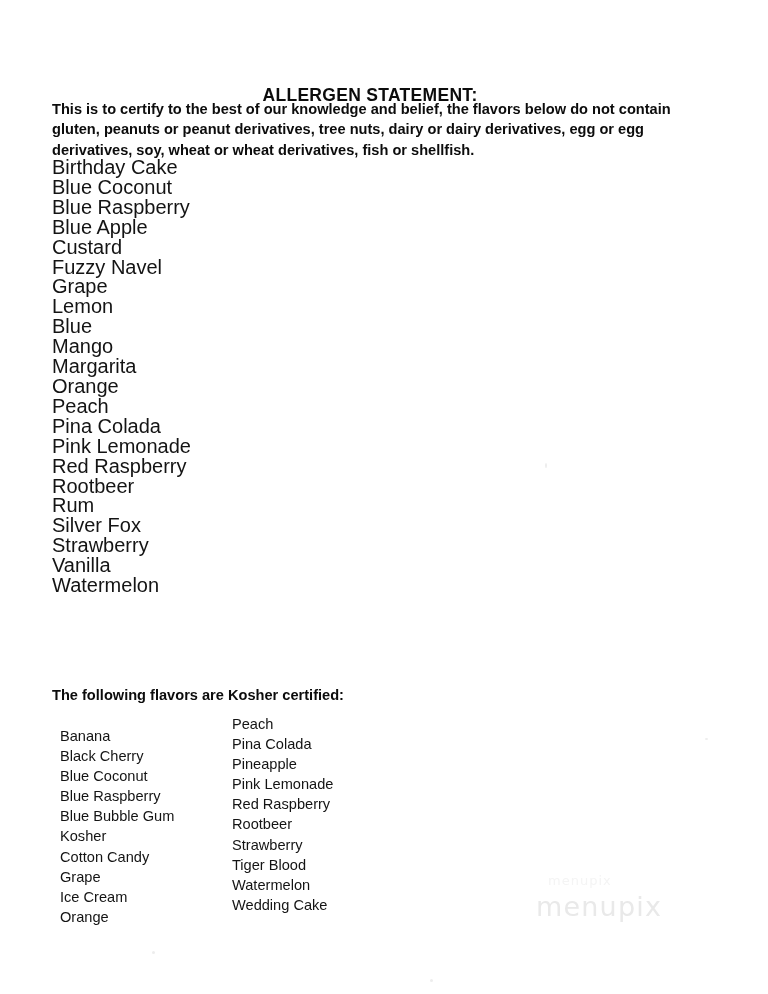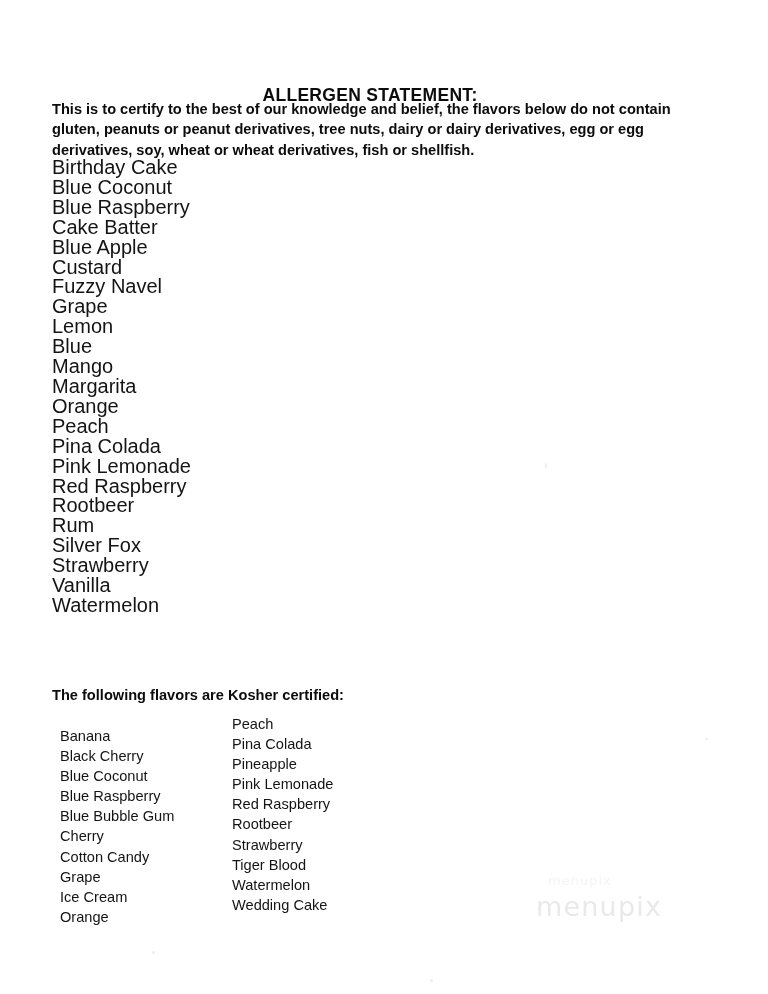--- a/index.html
+++ b/index.html
@@ -137,21 +137,20 @@
   <h1 class="doc-title">ALLERGEN STATEMENT:</h1>
 
   <p class="cert-paragraph">
     <span>This is to certify to the best of our knowledge and belief, the flavors below </span><span class="emph">do not</span><span> contain gluten, peanuts or peanut derivatives, tree nuts, dairy or dairy derivatives, egg or egg derivatives, soy, wheat or wheat derivatives, fish or shellfish.</span>
   </p>
 
   <div class="flavor-list">
     <div class="flavor-item">Birthday Cake</div>
     <div class="flavor-item">Blue Coconut</div>
     <div class="flavor-item">Blue Raspberry</div>
-    <div class="flavor-item">Cake Batter</div>
     <div class="flavor-item">Blue Apple</div>
     <div class="flavor-item">Custard</div>
     <div class="flavor-item">Fuzzy Navel</div>
     <div class="flavor-item">Grape</div>
     <div class="flavor-item">Lemon</div>
     <div class="flavor-item">Blue</div>
     <div class="flavor-item">Mango</div>
     <div class="flavor-item">Margarita</div>
     <div class="flavor-item">Orange</div>
     <div class="flavor-item">Peach</div>
@@ -169,21 +168,21 @@
   <h2 class="kosher-heading">The following flavors are Kosher certified:</h2>
 
   <div class="kosher-columns">
 
     <div class="kosher-col left">
       <div class="flavor-item">Banana</div>
       <div class="flavor-item">Black Cherry</div>
       <div class="flavor-item">Blue Coconut</div>
       <div class="flavor-item">Blue Raspberry</div>
       <div class="flavor-item">Blue Bubble Gum</div>
-      <div class="flavor-item">Cherry</div>
+      <div class="flavor-item">Kosher</div>
       <div class="flavor-item">Cotton Candy</div>
       <div class="flavor-item">Grape</div>
       <div class="flavor-item">Ice Cream</div>
       <div class="flavor-item">Orange</div>
     </div>
 
     <div class="kosher-col right">
       <div class="flavor-item">Peach</div>
       <div class="flavor-item">Pina Colada</div>
       <div class="flavor-item">Pineapple</div>

